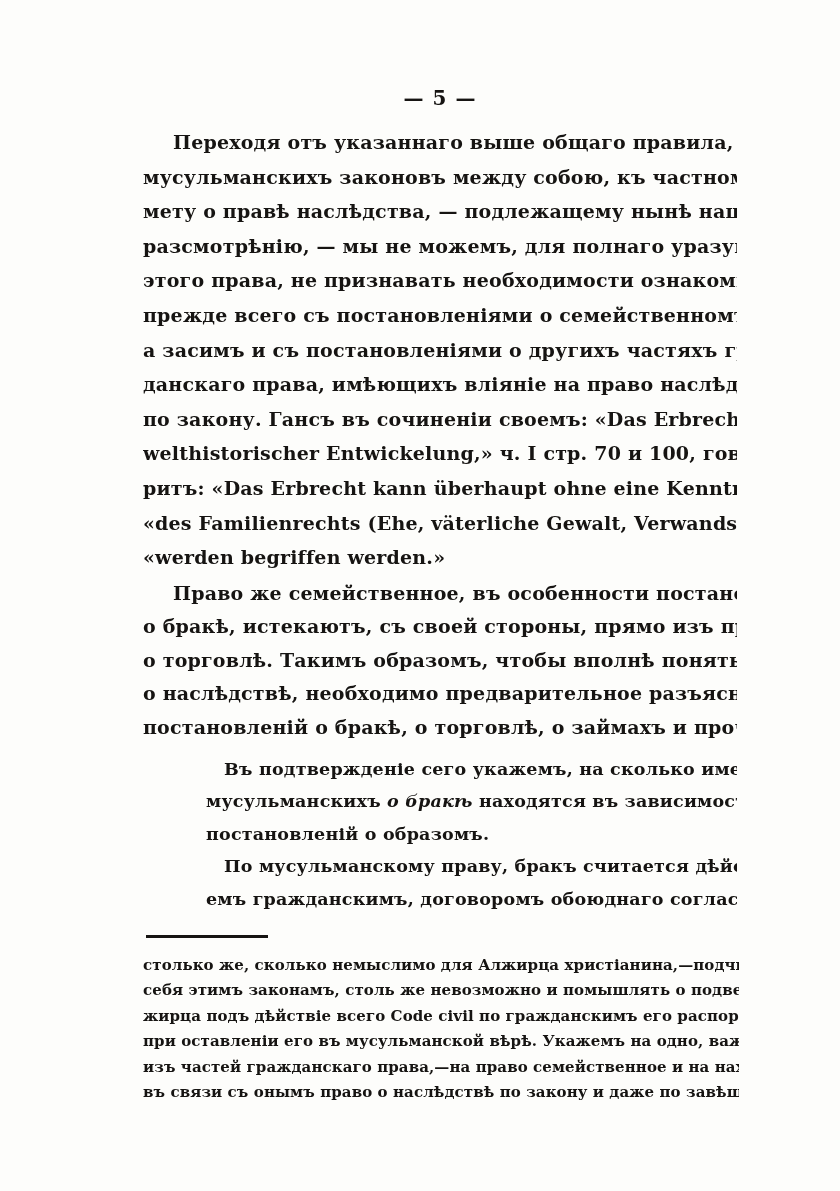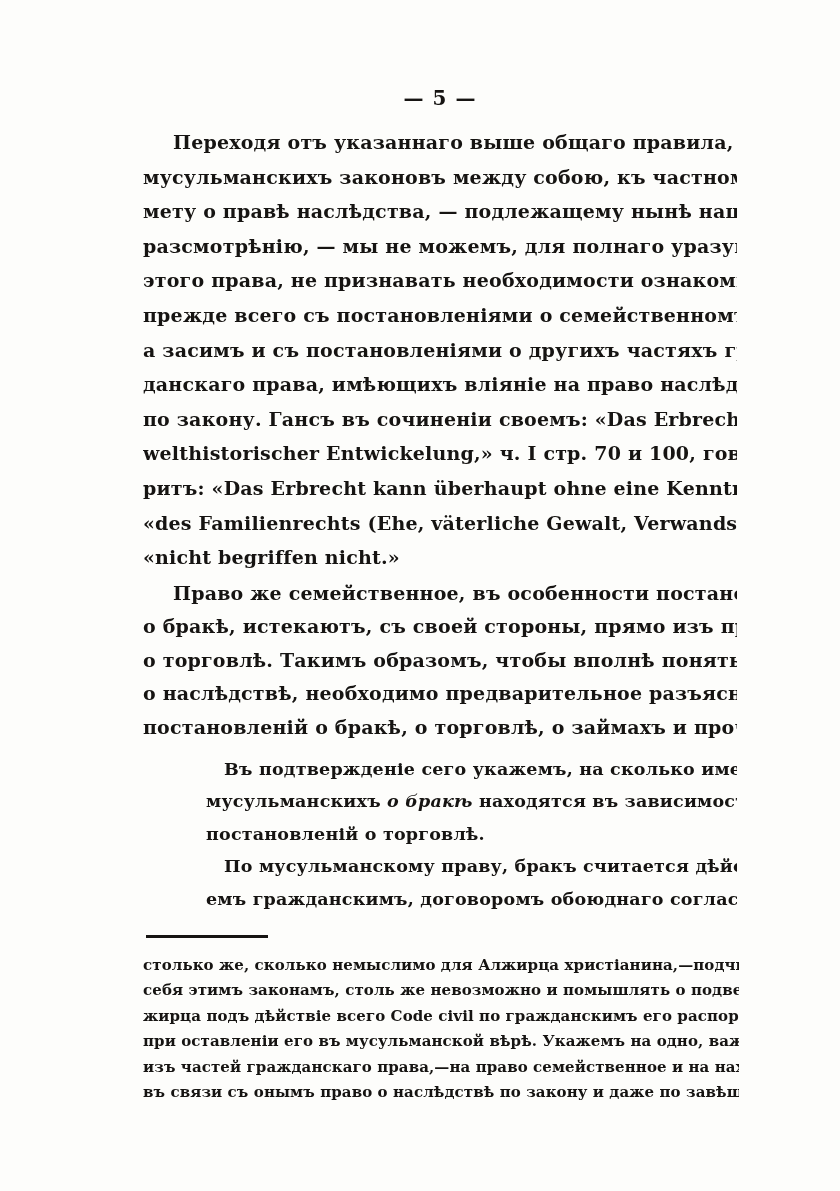--- a/index.html
+++ b/index.html
@@ -88,35 +88,35 @@
       <div class="line">мету о правѣ наслѣдства, — подлежащему нынѣ нашему</div>
       <div class="line">разсмотрѣнію, — мы не можемъ, для полнаго уразумѣнія</div>
       <div class="line">этого права, не признавать необходимости ознакомиться</div>
       <div class="line">прежде всего съ постановленіями о семейственномъ правѣ,</div>
       <div class="line">а засимъ и съ постановленіями о другихъ частяхъ граж-</div>
       <div class="line">данскаго права, имѣющихъ вліяніе на право наслѣдства</div>
       <div class="line">по закону. Гансъ въ сочиненіи своемъ: «Das Erbrecht in</div>
       <div class="line">welthistorischer Entwickelung,» ч. I стр. 70 и 100, гово-</div>
       <div class="line">ритъ: «Das Erbrecht kann überhaupt ohne eine Kenntniss</div>
       <div class="line">«des Familienrechts (Ehe, väterliche Gewalt, Verwandschaft)</div>
-      <div class="line last">«nicht begriffen nicht.»</div>
+      <div class="line last">«werden begriffen werden.»</div>
     </div>
 
   <div class="para main-block p2 indent-first">
       <div class="line">Право же семейственное, въ особенности постановленія</div>
       <div class="line">о бракѣ, истекаютъ, съ своей стороны, прямо изъ правилъ</div>
       <div class="line">о торговлѣ. Такимъ образомъ, чтобы вполнѣ понять право</div>
       <div class="line">о наслѣдствѣ, необходимо предварительное разъясненіе</div>
       <div class="line last">постановленій о бракѣ, о торговлѣ, о займахъ и проч.</div>
     </div>
 
   <div class="indent-block">
     <div class="line fl">Въ подтвержденіе сего укажемъ, на сколько именно</div>
     <div class="line"><span>мусульманскихъ </span><span class="it">о бракѣ</span><span> находятся въ зависимости отъ</span></div>
-    <div class="line last">постановленій о торговлѣ.</div>
+    <div class="line last">постановленій о образомъ.</div>
     <div class="line fl">По мусульманскому праву, бракъ считается дѣйстві-</div>
     <div class="line">емъ гражданскимъ, договоромъ обоюднаго согласія, под-</div>
   </div>
 
   <div class="footnote-rule"></div>
 
   <div class="para footnote">
       <div class="line">столько же, сколько немыслимо для Алжирца христіанина,—подчиненіе</div>
       <div class="line">себя этимъ законамъ, столь же невозможно и помышлять о подведеніи Ал-</div>
       <div class="line">жирца подъ дѣйствіе всего Code civil по гражданскимъ его распоряженіямъ</div>

